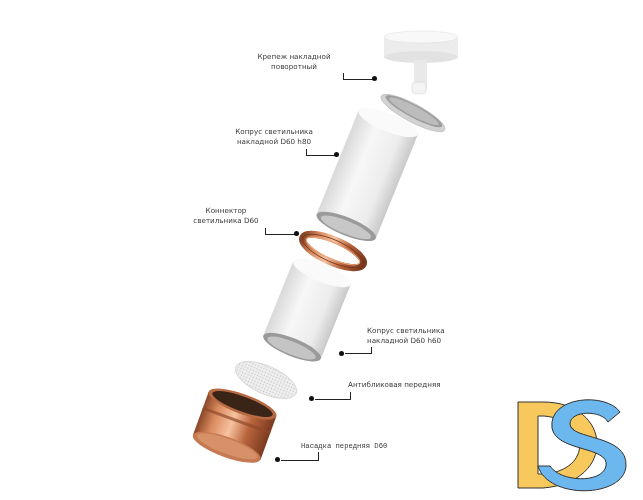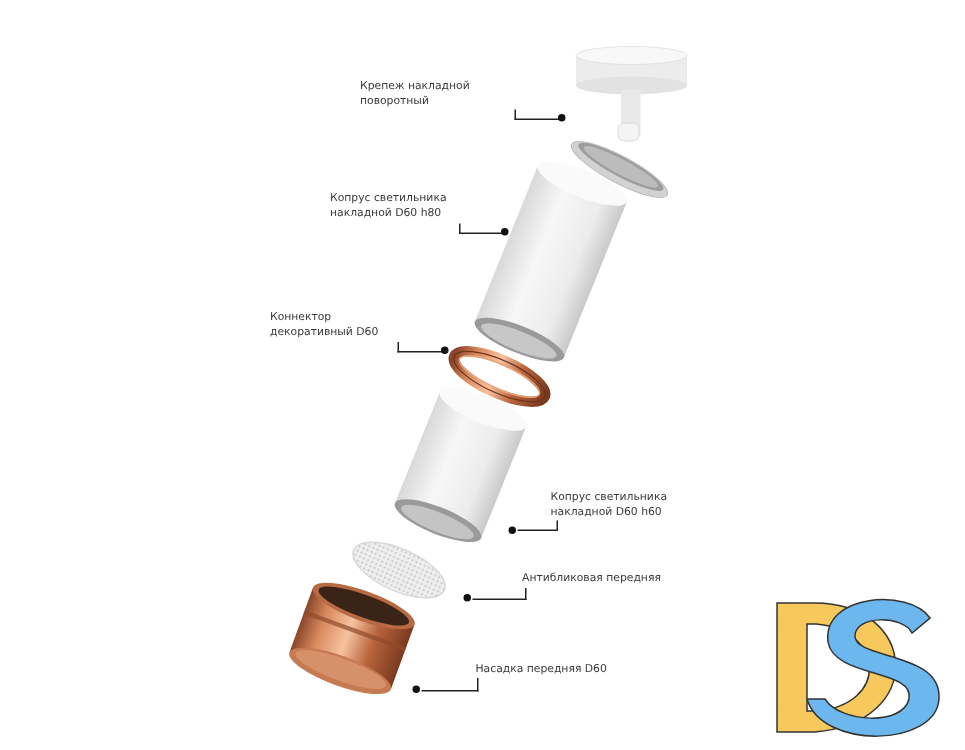--- a/index.html
+++ b/index.html
@@ -1,19 +1,19 @@
 <!DOCTYPE html>
 <html><head>
 <meta charset="utf-8">
 <style>
   html, body { margin: 0; padding: 0; background: #ffffff; }
   body { width: 643px; height: 500px; position: relative; overflow: hidden;
          font-family: "DejaVu Sans", sans-serif; }
   .label { position: absolute; font-size: 7.2px; color: #3a3a3a; line-height: 10px; white-space: pre-line; }
-  .label.right { text-align: left; }
+  .label.right { text-align: center; }
   .label.left { text-align: left; }
   .leader { position: absolute; border-color: #222; border-style: solid; border-width: 0; }
   .dot { position: absolute; width: 5px; height: 5px; background: #111; border-radius: 50%; }
   svg { position: absolute; left: 0; top: 0; }
 </style>
 </head>
 <body>
 
 <svg width="643" height="500" viewBox="0 0 643 500">
   <defs>
@@ -93,28 +93,28 @@
 поворотный</div>
 <div class="leader" style="left:343px; top:73px; width:30px; height:6px; border-left-width:1px; border-bottom-width:1px;"></div>
 <div class="dot" style="left:372px; top:76px;"></div>
 
 <div class="label right" style="left:220px; top:127px; width:108px;">Копрус светильника
 накладной D60 h80</div>
 <div class="leader" style="left:306px; top:149px; width:29px; height:6px; border-left-width:1px; border-bottom-width:1px;"></div>
 <div class="dot" style="left:334px; top:152px;"></div>
 
 <div class="label right" style="left:180px; top:206px; width:92px;">Коннектор
-декоративный D60</div>
+светильника D60</div>
 <div class="leader" style="left:265px; top:228px; width:30px; height:6px; border-left-width:1px; border-bottom-width:1px;"></div>
 <div class="dot" style="left:294px; top:231px;"></div>
 
 <div class="label left" style="left:367px; top:326px; width:110px;">Копрус светильника
 накладной D60 h60</div>
 <div class="dot" style="left:339px; top:351px;"></div>
 <div class="leader" style="left:345px; top:347px; width:26px; height:6px; border-right-width:1px; border-bottom-width:1px;"></div>
 
 <div class="label left" style="left:348px; top:380px; width:120px;">Антибликовая передняя</div>
 <div class="dot" style="left:309px; top:396px;"></div>
 <div class="leader" style="left:315px; top:392px; width:35px; height:7px; border-right-width:1px; border-bottom-width:1px;"></div>
 
-<div class="label left" style="left:317px; top:441px; width:120px;">Насадка передняя D60</div>
+<div class="label left" style="left:301px; top:441px; width:120px;font-family:Liberation Mono, monospace;">Насадка передняя D60</div>
 <div class="dot" style="left:275px; top:457px;"></div>
 <div class="leader" style="left:281px; top:452px; width:37px; height:8px; border-right-width:1px; border-bottom-width:1px;"></div>
 
 </body></html>

